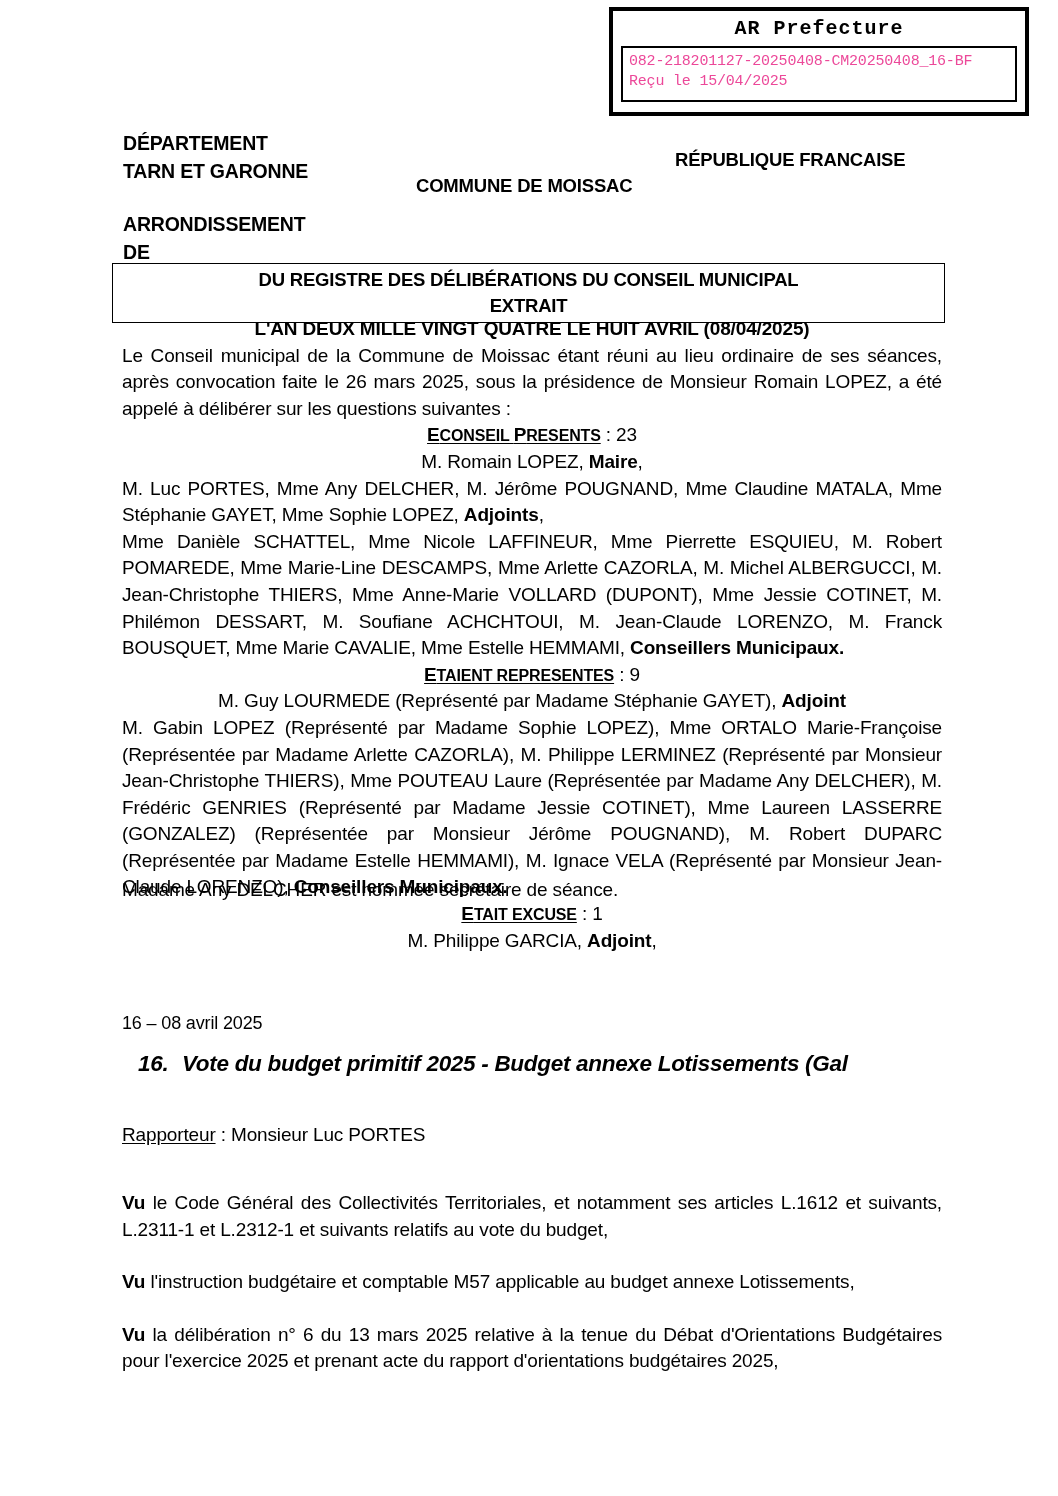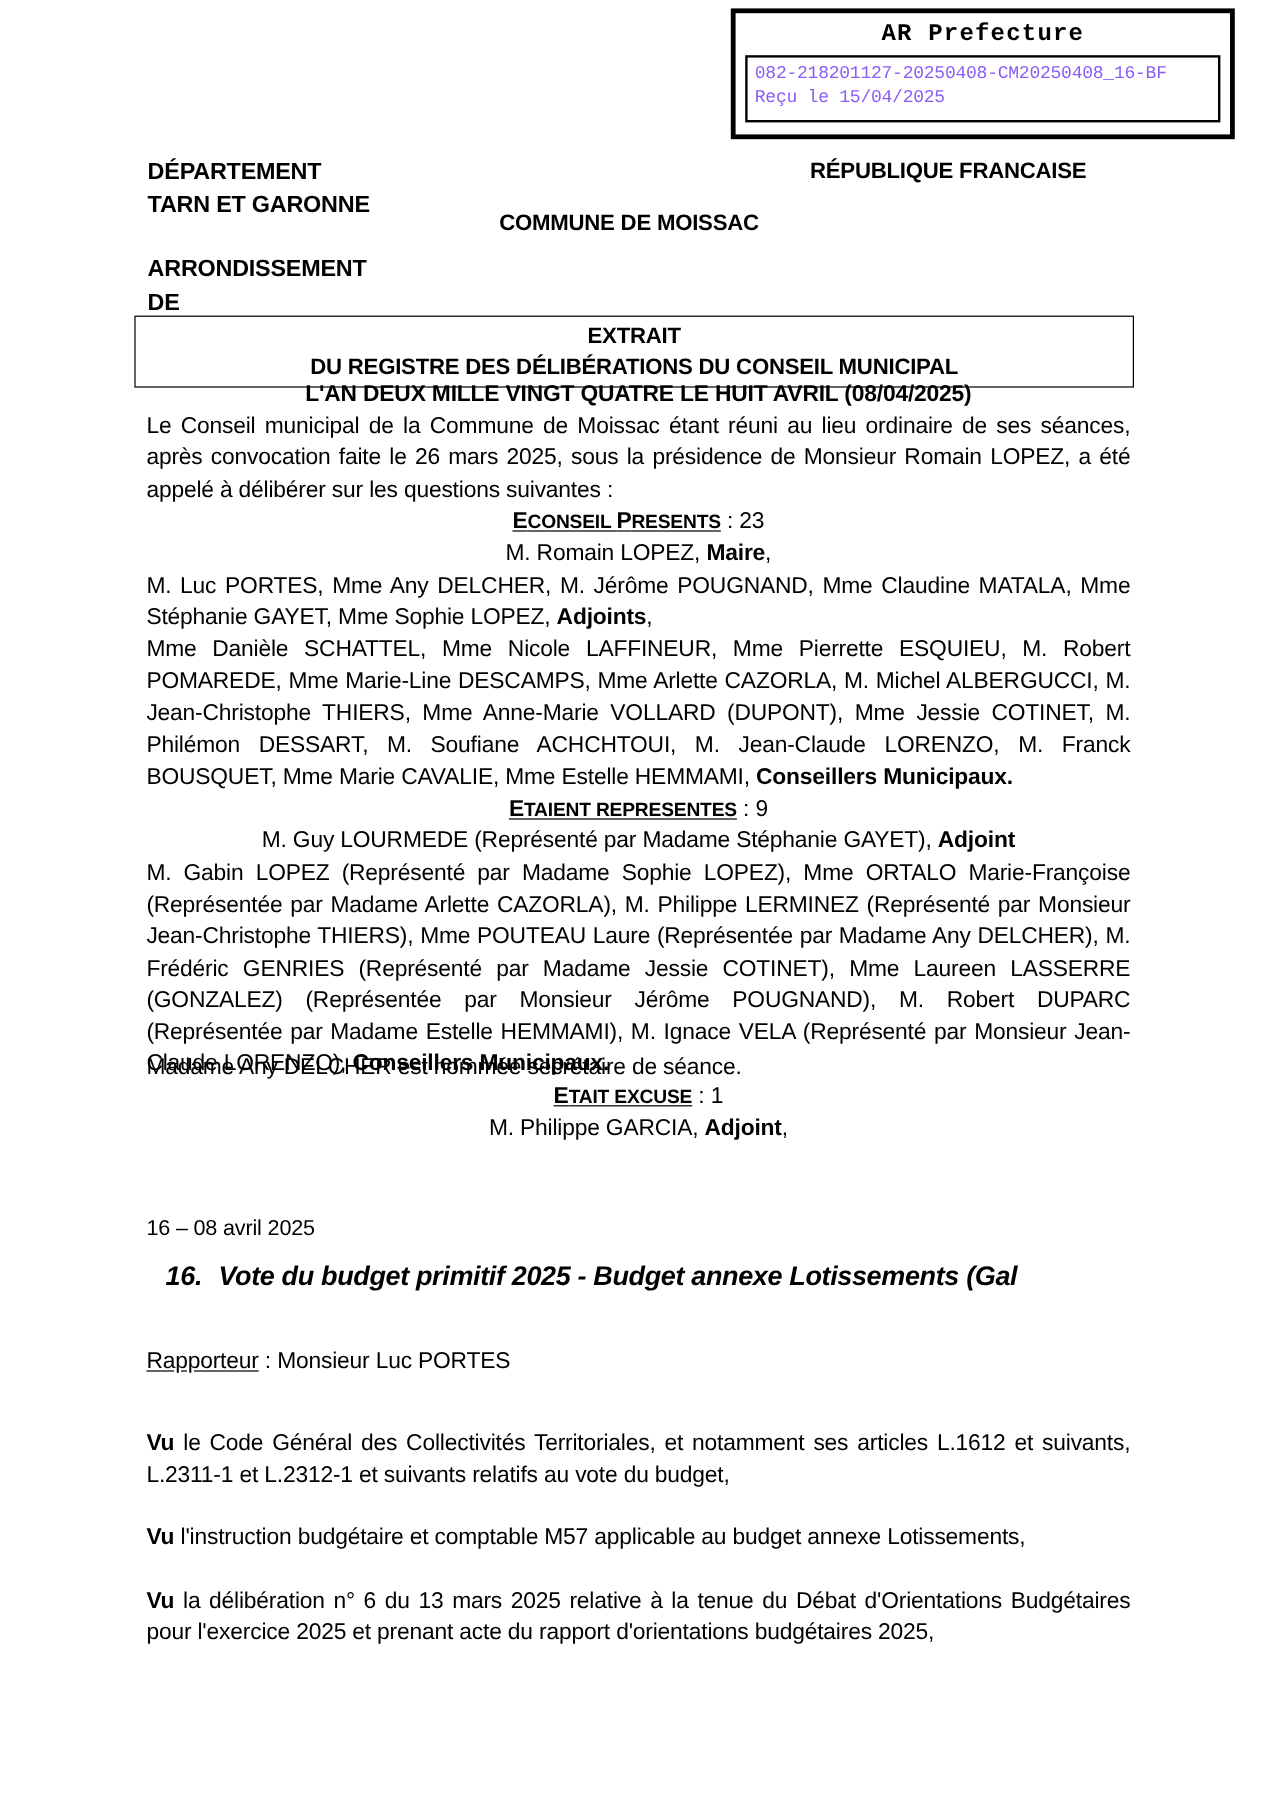--- a/index.html
+++ b/index.html
@@ -37,21 +37,21 @@
     text-align: center;
     letter-spacing: 1px;
     margin-bottom: 6px;
   }
   .stamp-body {
     border: 2px solid #000;
     padding: 4px 6px 8px 6px;
     font-family: "Liberation Mono", monospace;
     font-size: 15px;
     line-height: 1.32;
-    color: #8b5cf6;
+    color: #ec4899;
     letter-spacing: -0.2px;
   }
 
   
   .hdr-left {
     position: absolute;
     left: 123px;
     top: 129px;
     font-weight: bold;
     font-size: 19.5px;
@@ -63,21 +63,21 @@
     left: 123px;
     top: 210px;
     font-weight: bold;
     font-size: 19.5px;
     line-height: 1.45;
     letter-spacing: -0.2px;
   }
   .hdr-rf {
     position: absolute;
     left: 675px;
-    top: 131px;
+    top: 149px;
     font-weight: bold;
     font-size: 18.5px;
     letter-spacing: -0.2px;
   }
   .hdr-commune {
     position: absolute;
     left: 416px;
     top: 175px;
     font-weight: bold;
     font-size: 18.5px;
@@ -219,22 +219,22 @@
   <div class="hdr-arrond">
     <div>ARRONDISSEMENT</div>
     <div class="de-line">DE</div>
     <div>CASTELSARRASIN</div>
   </div>
 
   <div class="hdr-rf">RÉPUBLIQUE FRANCAISE</div>
   <div class="hdr-commune">COMMUNE DE MOISSAC</div>
 
   <div class="extrait-box">
+    <div>DU REGISTRE DES DÉLIBÉRATIONS DU CONSEIL MUNICIPAL</div>
     <div>EXTRAIT</div>
-    <div>DU REGISTRE DES DÉLIBÉRATIONS DU CONSEIL MUNICIPAL</div>
   </div>
 
   <div class="body-wrap">
 
     <p class="plain line-bold">L'AN DEUX MILLE VINGT QUATRE LE HUIT AVRIL (08/04/2025)</p>
 
     <p class="just">Le Conseil municipal de la Commune de Moissac étant réuni au lieu ordinaire de ses séances, après convocation faite le 26 mars 2025, sous la présidence de Monsieur Romain LOPEZ, a été appelé à délibérer sur les questions suivantes :</p>
 
     <p class="plain"><span class="sc-label"><span class="big">E</span><span class="sm">CONSEIL </span><span class="big">P</span><span class="sm">RESENTS</span></span><span> : 23</span></p>
 

